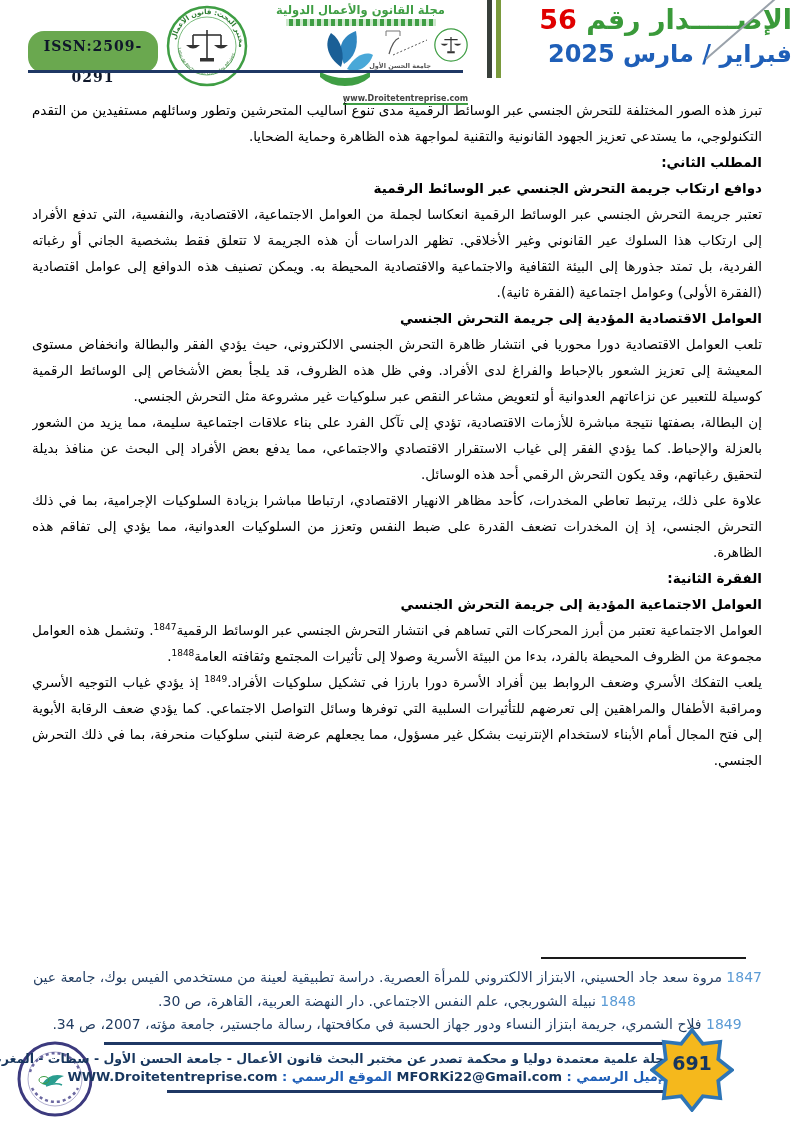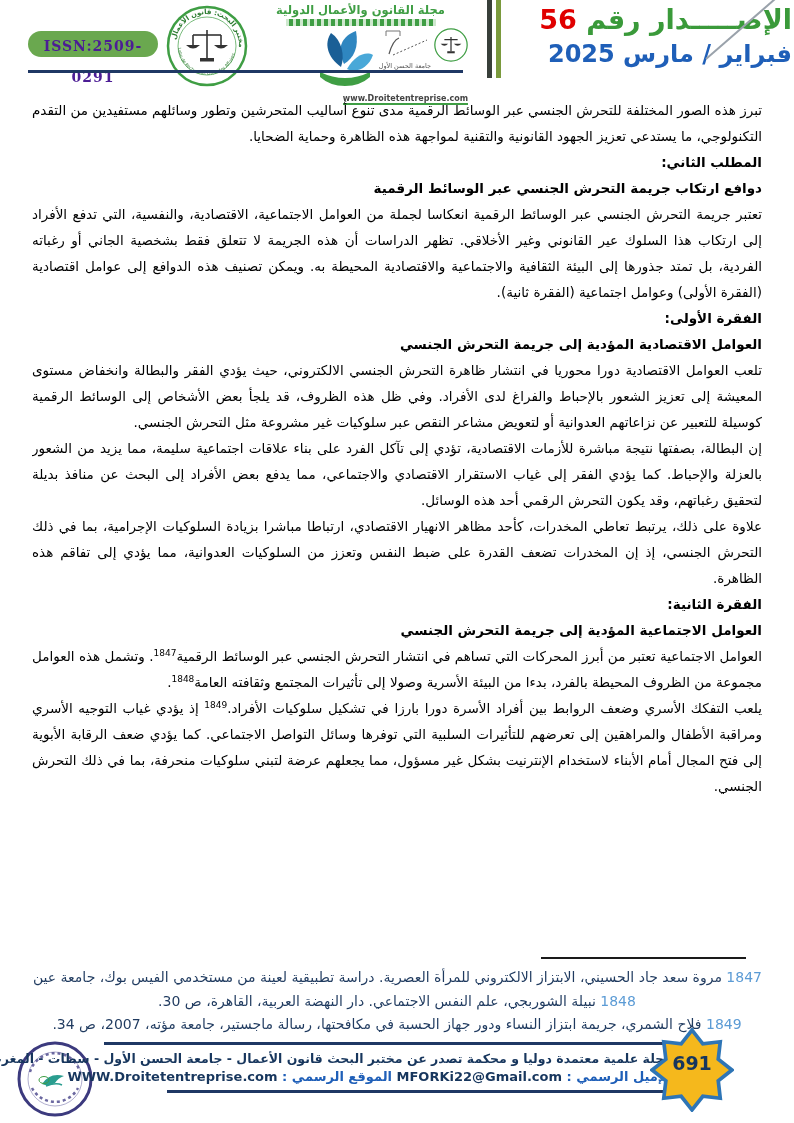--- a/index.html
+++ b/index.html
@@ -6,32 +6,32 @@
   html,body { background:#888; }
   .page {
     position:relative; width:794px; height:1123px; margin:0 auto;
     background:#ffffff; overflow:hidden;
     font-family:"DejaVu Sans", sans-serif;
   }
 
   
   .hdr { position:absolute; top:0; left:0; width:794px; height:96px; }
   .issn-pill {
-    position:absolute; left:28px; top:31px; width:130px; height:26px;
-    background:#6aa84f; border-radius:16px; color:#4c1d95;
+    position:absolute; left:28px; top:31px; width:130px; height:42px;
+    background:#6aa84f; border-radius:16px; color:#0f172a;
     font-family:"DejaVu Serif", serif; font-weight:bold; font-size:14px;
     letter-spacing:1px; text-align:center; line-height:31px;
   }
   .lab-logo { position:absolute; left:166px; top:5px; }
   .jlogo { position:absolute; left:253px; top:3px; width:215px; height:66px; direction:rtl; }
   .jlogo-title { color:#3f9e44; font-weight:bold; font-size:11.5px; text-align:center; white-space:nowrap; }
   .jlogo-strip { margin:2px auto 0; width:150px; height:7px; background:#3f9e44;
     background-image:repeating-linear-gradient(90deg,#cfe8cf 0 3px, transparent 3px 7px); }
   .jlogo-row { display:flex; align-items:flex-start; gap:3px; margin-top:2px; }
-  .jlogo-sketch { position:relative; width:52px; }
+  .jlogo-sketch { position:relative; width:52px;font-weight:bold; }
   .uni-label { font-size:6.5px; color:#555; white-space:nowrap; }
   .jlogo-site { font-size:8px; font-weight:bold; color:#444; border-bottom:2px solid #3f9e44;
     display:inline-block; direction:ltr; margin-top:1px; }
   .vbars { position:absolute; left:487px; top:0; height:78px; display:flex; gap:4px; }
   .vbars span { display:block; height:100%; width:5px; }
   .vbar-dark { background:#383f3a; }
   .vbar-green { background:#7a9a3d; }
   .issue-block { position:absolute; left:504px; top:4px; width:288px; direction:rtl; text-align:right; }
   .issue-l1 { font-size:27px; font-weight:bold; color:#3a9a3a; white-space:nowrap; }
   .issue-l1 .num { color:#e00000; }
@@ -152,21 +152,20 @@
 
     <div class="pen-line"></div>
     <div class="hdr-rule"></div>
   </div>
 
   <main class="article" id="article-body">
       <p class="blk p">تبرز هذه الصور المختلفة للتحرش الجنسي عبر الوسائط الرقمية مدى تنوع أساليب المتحرشين وتطور وسائلهم مستفيدين من التقدم التكنولوجي، ما يستدعي تعزيز الجهود القانونية والتقنية لمواجهة هذه الظاهرة وحماية الضحايا.</p>
       <h3 class="blk h">المطلب الثاني:</h3>
       <h3 class="blk h">دوافع ارتكاب جريمة التحرش الجنسي عبر الوسائط الرقمية</h3>
       <p class="blk p">تعتبر جريمة التحرش الجنسي عبر الوسائط الرقمية انعكاسا لجملة من العوامل الاجتماعية، الاقتصادية، والنفسية، التي تدفع الأفراد إلى ارتكاب هذا السلوك عير القانوني وغير الأخلاقي. تظهر الدراسات أن هذه الجريمة لا تتعلق فقط بشخصية الجاني أو رغباته الفردية، بل تمتد جذورها إلى البيئة الثقافية والاجتماعية والاقتصادية المحيطة به. ويمكن تصنيف هذه الدوافع إلى عوامل اقتصادية (الفقرة الأولى) وعوامل اجتماعية (الفقرة ثانية).</p>
-      <h3 class="blk h">الفقرة الأولى:</h3>
       <h3 class="blk h">العوامل الاقتصادية المؤدية إلى جريمة التحرش الجنسي</h3>
       <p class="blk p">تلعب العوامل الاقتصادية دورا محوريا في انتشار ظاهرة التحرش الجنسي الالكتروني، حيث يؤدي الفقر والبطالة وانخفاض مستوى المعيشة إلى تعزيز الشعور بالإحباط والفراغ لدى الأفراد. وفي ظل هذه الظروف، قد يلجأ بعض الأشخاص إلى الوسائط الرقمية كوسيلة للتعبير عن نزاعاتهم العدوانية أو لتعويض مشاعر النقص عبر سلوكيات غير مشروعة مثل التحرش الجنسي.</p>
       <p class="blk p">إن البطالة، بصفتها نتيجة مباشرة للأزمات الاقتصادية، تؤدي إلى تآكل الفرد على بناء علاقات اجتماعية سليمة، مما يزيد من الشعور بالعزلة والإحباط. كما يؤدي الفقر إلى غياب الاستقرار الاقتصادي والاجتماعي، مما يدفع بعض الأفراد إلى البحث عن منافذ بديلة لتحقيق رغباتهم، وقد يكون التحرش الرقمي أحد هذه الوسائل.</p>
       <p class="blk p">علاوة على ذلك، يرتبط تعاطي المخدرات، كأحد مظاهر الانهيار الاقتصادي، ارتباطا مباشرا بزيادة السلوكيات الإجرامية، بما في ذلك التحرش الجنسي، إذ إن المخدرات تضعف القدرة على ضبط النفس وتعزز من السلوكيات العدوانية، مما يؤدي إلى تفاقم هذه الظاهرة.</p>
       <h3 class="blk h">الفقرة الثانية:</h3>
       <h3 class="blk h">العوامل الاجتماعية المؤدية إلى جريمة التحرش الجنسي</h3>
       <p class="blk p">العوامل الاجتماعية تعتبر من أبرز المحركات التي تساهم في انتشار التحرش الجنسي عبر الوسائط الرقمية<sup>1847</sup>. وتشمل هذه العوامل مجموعة من الظروف المحيطة بالفرد، بدءا من البيئة الأسرية وصولا إلى تأثيرات المجتمع وثقافته العامة<sup>1848</sup>.</p>
       <p class="blk p">يلعب التفكك الأسري وضعف الروابط بين أفراد الأسرة دورا بارزا في تشكيل سلوكيات الأفراد.<sup>1849</sup> إذ يؤدي غياب التوجيه الأسري ومراقبة الأطفال والمراهقين إلى تعرضهم للتأثيرات السلبية التي توفرها وسائل التواصل الاجتماعي. كما يؤدي ضعف الرقابة الأبوية إلى فتح المجال أمام الأبناء لاستخدام الإنترنيت بشكل غير مسؤول، مما يجعلهم عرضة لتبني سلوكيات منحرفة، بما في ذلك التحرش الجنسي.</p>
     </main>
 

